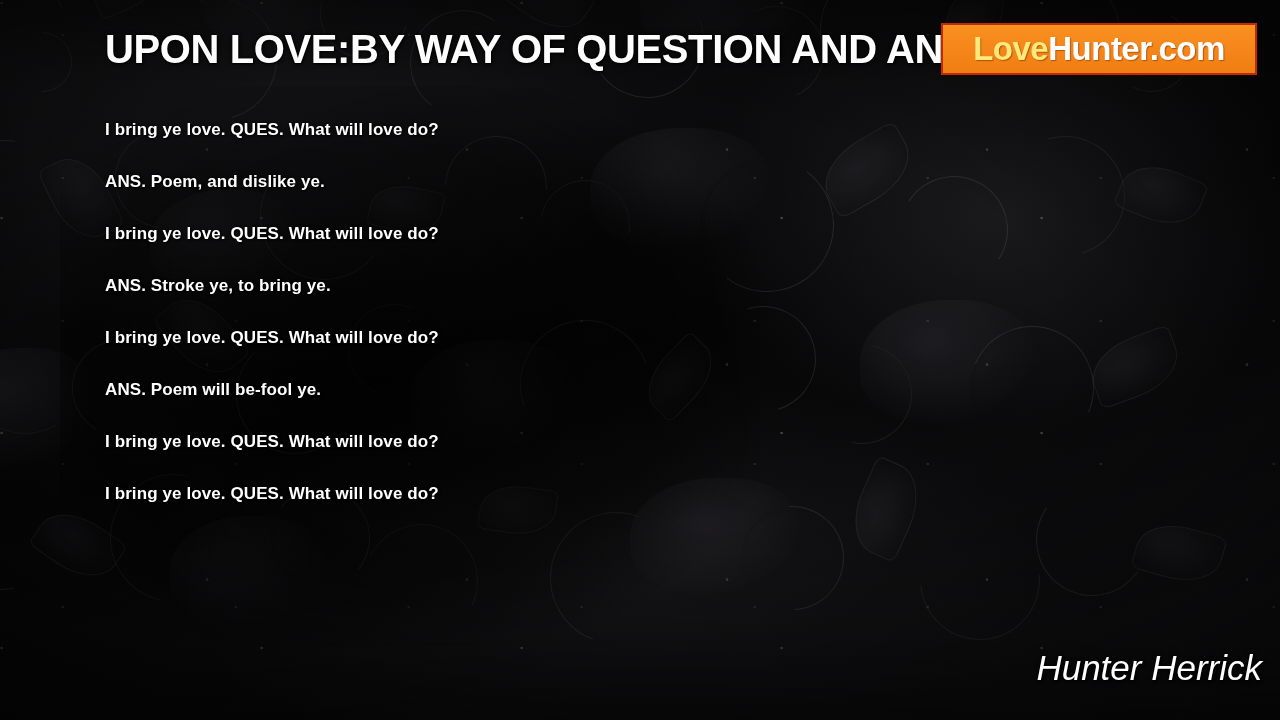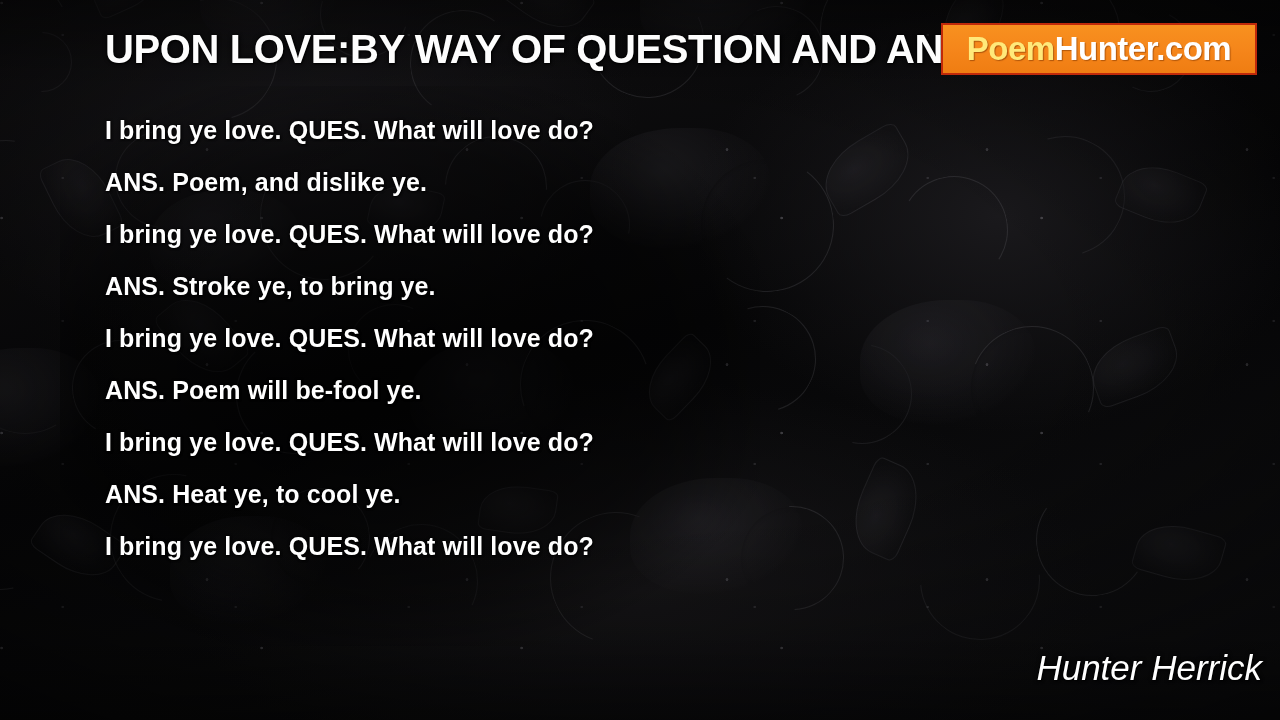--- a/index.html
+++ b/index.html
@@ -107,21 +107,21 @@
     text-shadow: 0 0 4px rgba(0,0,0,0.95), 1px 1px 2px rgba(0,0,0,0.9);
   }
 
   .poem-body {
     position: absolute;
     left: 105px;
     top: 104px;
     width: 830px;
   }
   .poem-line {
-    font-size: 25px;
+    font-size: 17px;
     font-weight: 700;
     color: #ffffff;
     line-height: 52px;
     height: 52px;
     white-space: nowrap;
     letter-spacing: 0.1px;
     text-shadow: 0 0 3px rgba(0,0,0,0.95), 1px 1px 2px rgba(0,0,0,0.85);
   }
 
   .author {
@@ -248,24 +248,23 @@
     <div class="poem-title">UPON LOVE:BY WAY OF QUESTION AND ANSWER</div>
 
     <div class="poem-body">
       <div class="poem-line">I bring ye love.  QUES. What will love do?</div>
       <div class="poem-line">ANS. Poem, and dislike ye.</div>
       <div class="poem-line">I bring ye love.  QUES. What will love do?</div>
       <div class="poem-line">ANS. Stroke ye, to bring ye.</div>
       <div class="poem-line">I bring ye love.  QUES. What will love do?</div>
       <div class="poem-line">ANS. Poem will be-fool ye.</div>
       <div class="poem-line">I bring ye love.  QUES. What will love do?</div>
-      <div class="poem-line">ANS. Heat ye, to cool ye.</div>
       <div class="poem-line">I bring ye love.  QUES. What will love do?</div>
     </div>
 
     <div class="author">Hunter Herrick</div>
 
     <div class="logo">
-      <span class="logo-text"><span class="logo-poem">Poem</span><span class="logo-hunter">Hunter.com</span></span>
+      <span class="logo-text"><span class="logo-poem">Love</span><span class="logo-hunter">Hunter.com</span></span>
     </div>
 
   </div>
 </div>
 
 </body></html>

